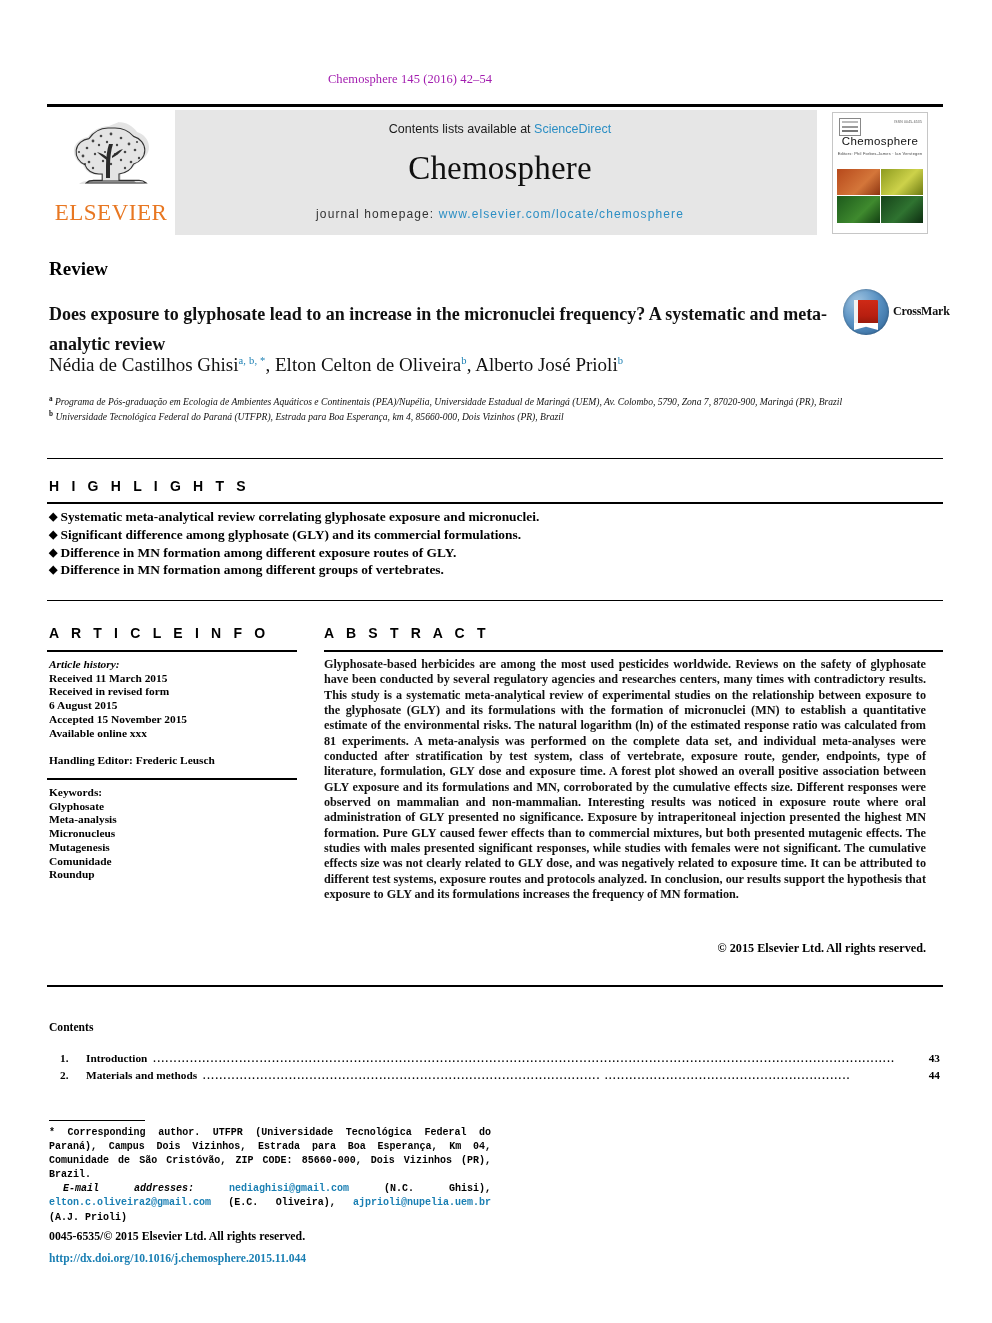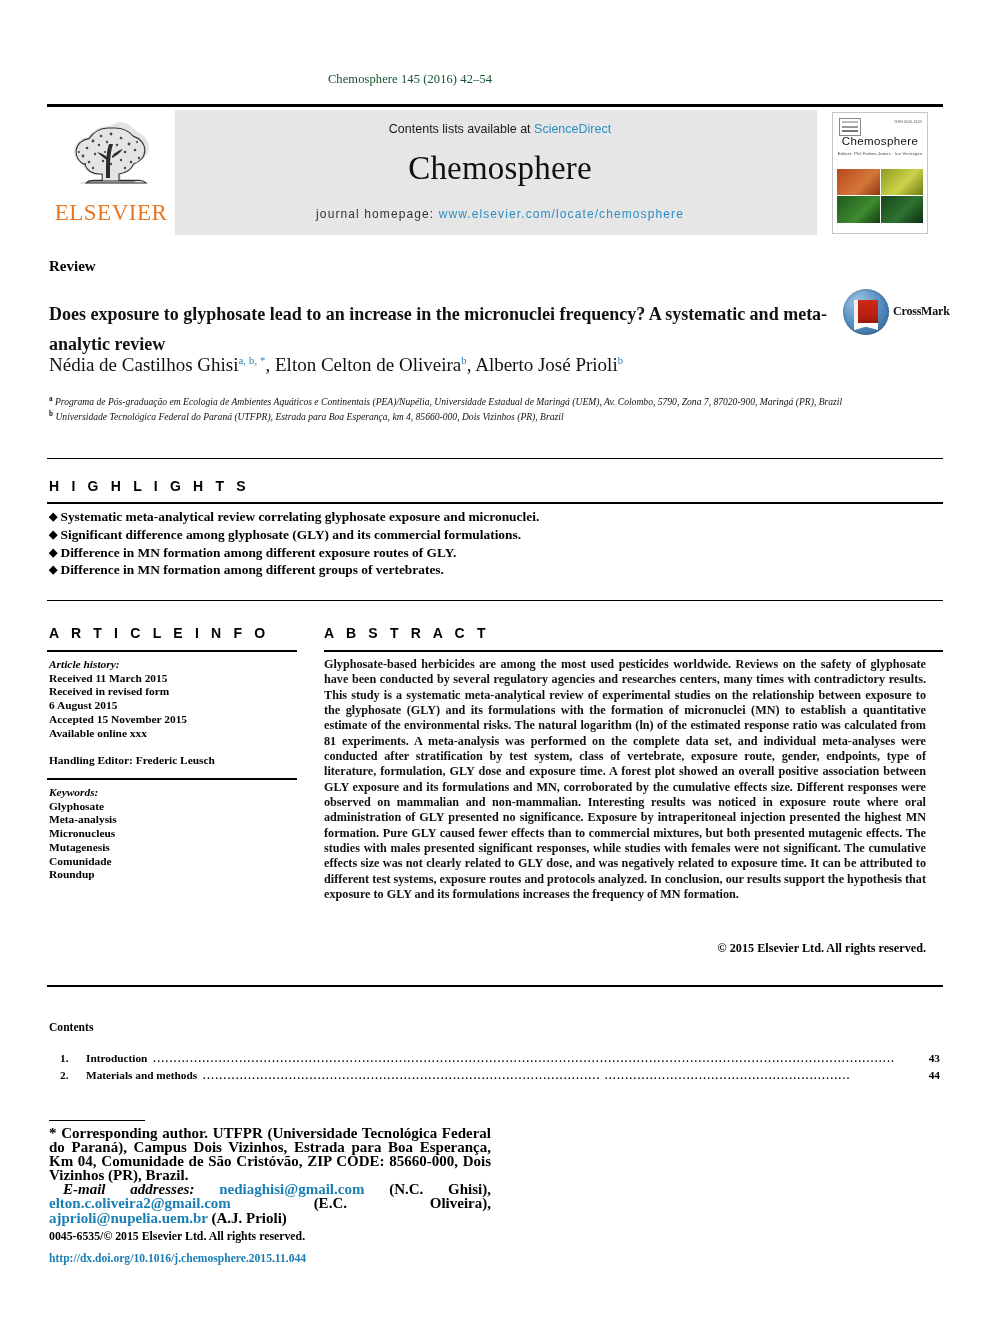--- a/index.html
+++ b/index.html
@@ -22,21 +22,21 @@
   }
 
   
   .runhead {
     position: absolute;
     top: 72px;
     left: 0;
     width: 820px;
     text-align: center;
     font-size: 12.5px;
-    color: #14532d;
+    color: #a21caf;
     letter-spacing: .1px;
   }
 
   
   .masthead {
     position: absolute;
     left: 47px;
     top: 104px;
     width: 896px;
     height: 128px;
@@ -179,21 +179,21 @@
     left: 47px;
     width: 896px;
     border-top: 1px solid #000;
   }
   .kind {
     position: absolute;
     left: 49px;
     top: 258px;
     font-family: "Liberation Serif", serif;
     font-weight: bold;
-    font-size: 15px;
+    font-size: 19px;
   }
   .title {
     position: absolute;
     left: 49px;
     top: 287px;
     width: 790px;
     font-size: 18px;
     line-height: 30px;
     color: #111;
   }
@@ -307,21 +307,21 @@
   .ai-rule2 { position: absolute; left: 47px; top: 778px; width: 250px; border-top: 2px solid #000; }
   .kw-block {
     position: absolute;
     left: 49px;
     top: 786px;
     width: 250px;
     font-size: 11.4px;
     line-height: 13.7px;
     font-weight: bold;
   }
-  .kw-block .it { font-style: italic; }
+  .kw-block .it { }
 
   .abstract {
     position: absolute;
     left: 324px;
     top: 657px;
     width: 602px;
     font-size: 12.2px;
     line-height: 15.35px;
     text-align: justify;
     font-weight: bold;
@@ -372,24 +372,25 @@
   }
   .toc-pg { flex: none; width: 18px; text-align: right; }
 
   
   .fn-rule { position: absolute; left: 49px; top: 1120px; width: 96px; border-top: 1px solid #000; }
   .footnote {
     position: absolute;
     left: 49px;
     top: 1126px;
     width: 442px;
-    font-size: 15px;
+    font-size: 10px;
     line-height: 14.1px;
     font-weight: bold;
     text-align: justify;
+    font-family: Liberation Mono, monospace;
   }
   .footnote .it { font-style: italic; }
   .lnk { color: #1a7fb3; }
 
   .doi {
     position: absolute;
     left: 49px;
     top: 1252px;
     font-size: 11.6px;
     color: #1a7fb3;

